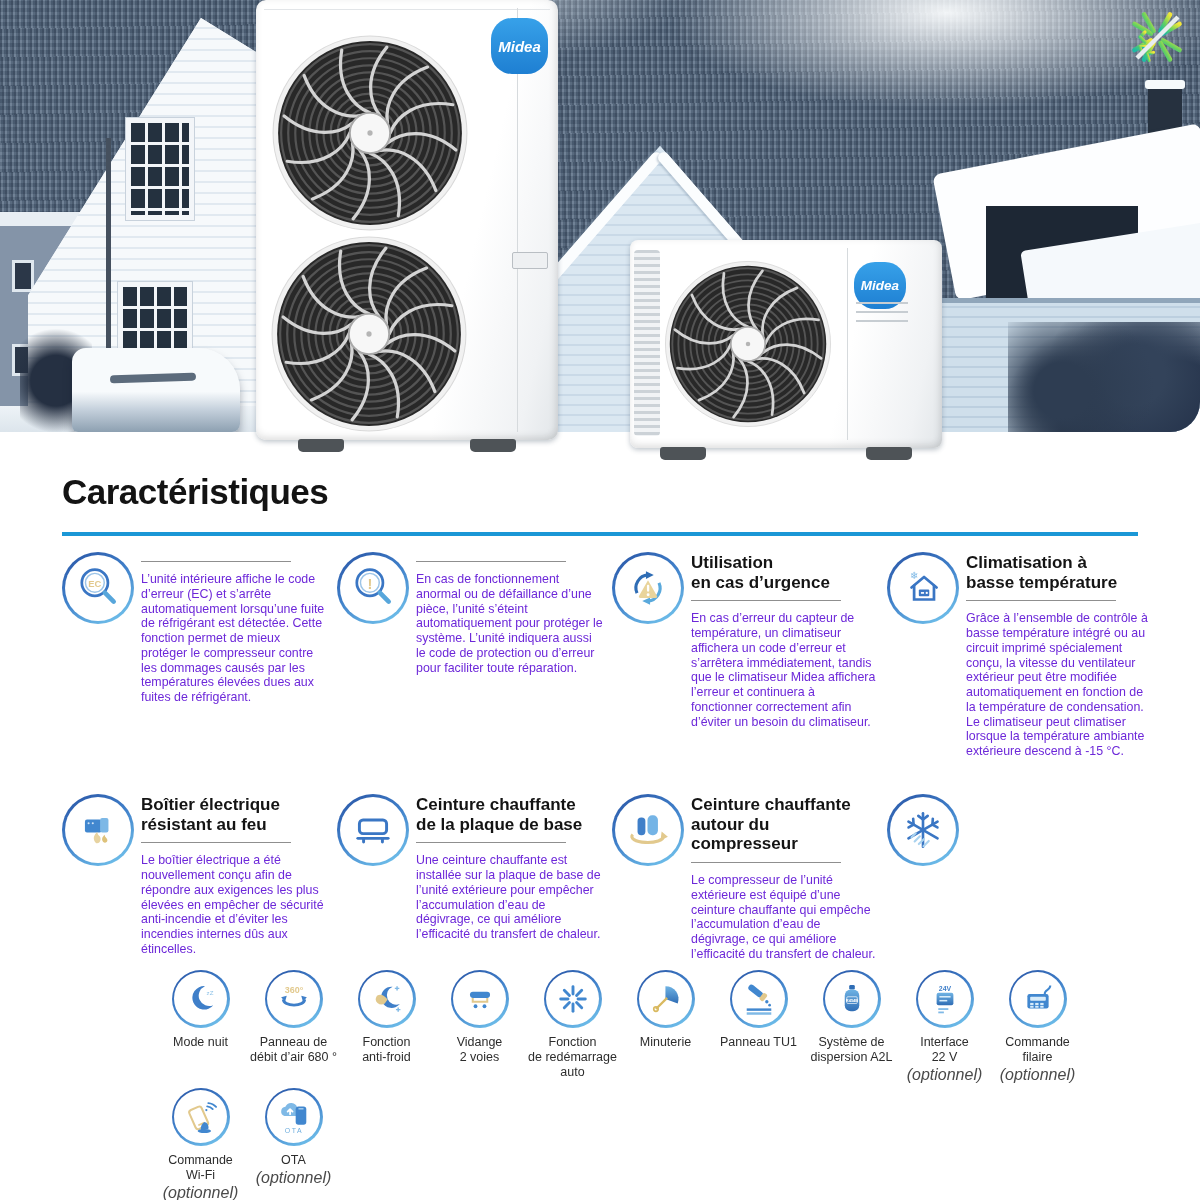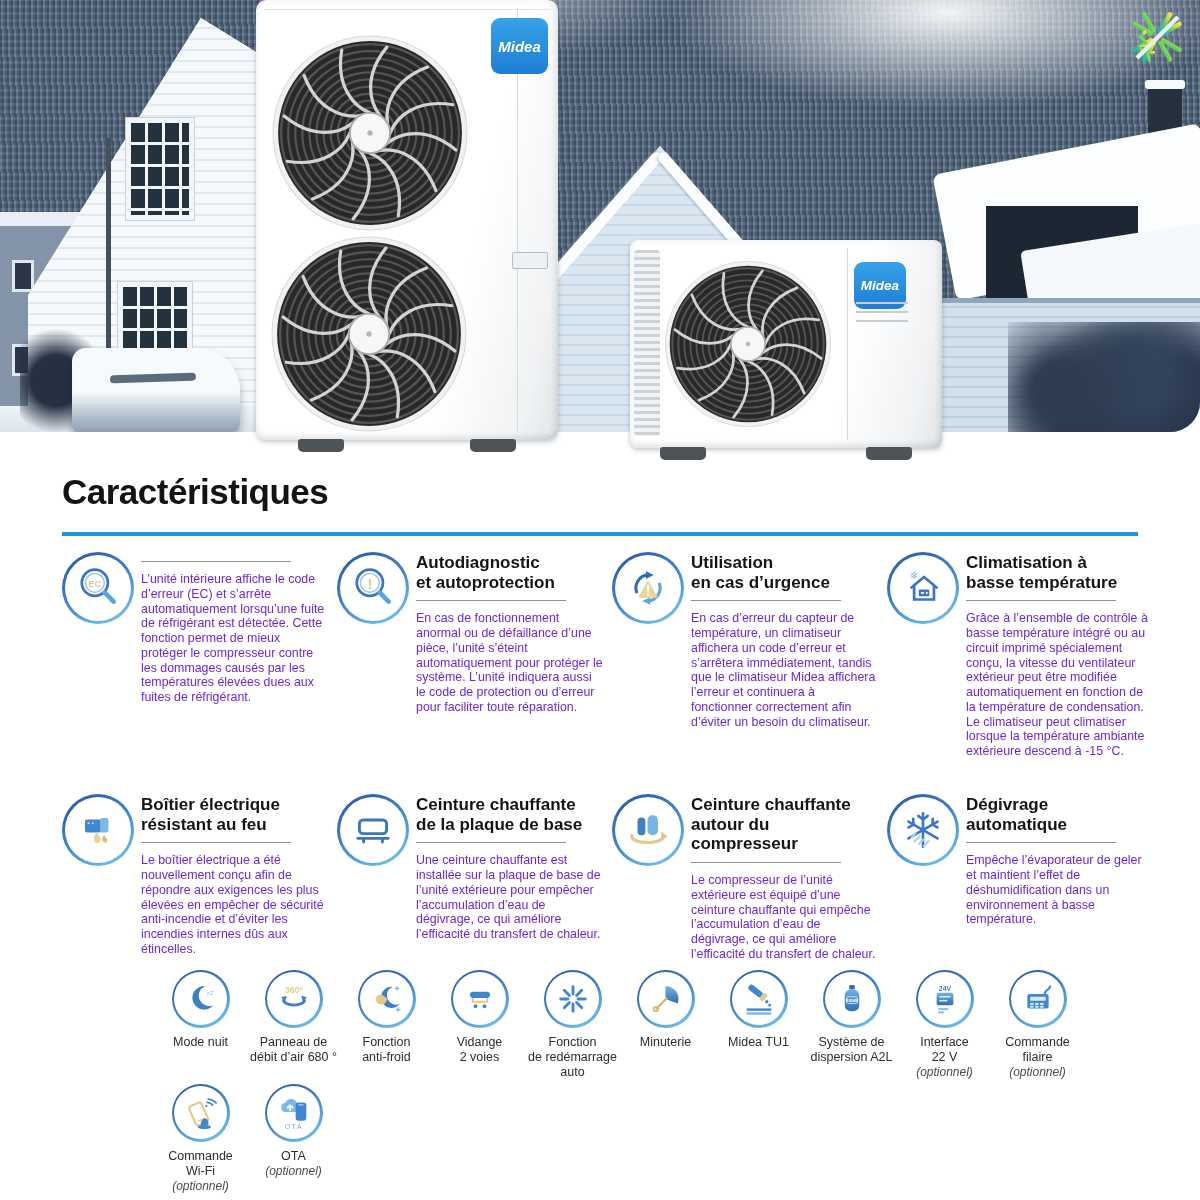--- a/index.html
+++ b/index.html
@@ -63,21 +63,21 @@
     background:linear-gradient(#eef3f7,#dce5ec);}
 
   
   .unit{position:absolute;background:linear-gradient(103deg,#ffffff 68%,#f0f2f4 90%,#e2e6e9);
     box-shadow:inset 0 -4px 7px rgba(0,0,0,.09), inset -4px 0 7px rgba(0,0,0,.05), 0 2px 5px rgba(50,70,90,.3);}
   .unit-lg{left:256px;top:0;width:302px;height:440px;border-radius:10px;}
   .unit-lg .seam{position:absolute;right:40px;top:8px;bottom:8px;width:1px;background:#d6dadd;}
   .unit-lg .topline{position:absolute;left:8px;right:8px;top:9px;height:1px;background:#e2e5e8;}
   .handle{position:absolute;right:10px;top:252px;width:34px;height:15px;background:#eef0f2;
     border:1.5px solid #b9bec3;border-radius:2px;}
-  .badge{position:absolute;background:linear-gradient(#37a1e9,#1e7fd2);border-radius:9px;color:#fff;
+  .badge{position:absolute;background:linear-gradient(#37a1e9,#1e7fd2);border-radius:21px;color:#fff;
     display:flex;align-items:center;justify-content:center;font-weight:bold;font-style:italic;}
   .badge-lg{right:10px;top:18px;width:57px;height:56px;font-size:15px;}
   .badge-sm{right:36px;top:22px;width:52px;height:47px;font-size:13.5px;}
   .fan{position:absolute;}
   .f1{left:13px;top:32px;width:202px;height:202px;}
   .f2{left:12px;top:233px;width:202px;height:202px;}
   .unit-sm{left:630px;top:240px;width:312px;height:208px;border-radius:8px;}
   .f3{left:32px;top:18px;width:172px;height:172px;}
   .slats{position:absolute;left:4px;top:10px;bottom:12px;width:26px;border-radius:4px;
     background:repeating-linear-gradient(180deg,#ccd2d7 0 3px,#f1f3f5 3px 7px);}
@@ -106,21 +106,21 @@
 
   .chips{display:flex;padding-left:92px;margin-top:8px;}
   .chips2{margin-top:4px;}
   .chip{width:93px;display:flex;flex-direction:column;align-items:center;flex:0 0 93px;}
   .cring{width:58px;height:58px;border-radius:50%;position:relative;
     background:linear-gradient(150deg,#2b58a8 5%,#3f7fc9 45%,#74c6ee 95%);}
   .cring-in{position:absolute;inset:2.5px;background:#fff;border-radius:50%;
     display:flex;align-items:center;justify-content:center;}
   .clabel{margin-top:7px;font-size:12.5px;line-height:1.2;color:#2d2d2d;text-align:center;
     width:118px;white-space:pre-line;}
-  .cnote{font-size:12px;font-style:italic;color:#4a4a4a;text-align:center;line-height:1.2;}
+  .cnote{font-size:16px;font-style:italic;color:#4a4a4a;text-align:center;line-height:1.2;}
 </style>
 </head>
 <body>
 
 <svg width="0" height="0" style="position:absolute">
   <defs>
     <linearGradient id="lgrad" x1="0" y1="1" x2="1" y2="0">
       <stop offset="0" stop-color="#1db9a5"></stop>
         <stop offset=".45" stop-color="#62cf62"></stop>
       <stop offset=".75" stop-color="#b8df47"></stop>
@@ -277,22 +277,20 @@
             <div class="ring-in">
           <svg width="46" height="46" viewBox="0 0 44 44">
             <circle cx="19" cy="17" r="12.5" fill="none" stroke="#3a76c4" stroke-width="2.6"></circle>
             <circle cx="19" cy="17" r="9" fill="none" stroke="#9cc4e8" stroke-width="1.4"></circle>
             <text x="19" y="22.5" font-size="14" font-weight="bold" fill="#e2c98d" text-anchor="middle">!</text>
             <line x1="28.5" y1="26.5" x2="37" y2="35" stroke="#57a6db" stroke-width="4.4" stroke-linecap="round"></line>
           </svg>
             </div>
           </div>
         <div class="ftext">
-          <h3>Autodiagnostic
-et autoprotection</h3>
           <div class="tline"></div>
           <p>En cas de fonctionnement anormal ou de défaillance d’une pièce, l’unité s’éteint automatiquement pour protéger le système. L’unité indiquera aussi le code de protection ou d’erreur pour faciliter toute réparation.</p>
         </div>
       </div>
       <div class="feature">
         <div class="ring">
             <div class="ring-in">
           <svg width="46" height="46" viewBox="0 0 44 44">
             <path d="M11.5,27 A12.5,12.5 0 0 1 22,9.5" fill="none" stroke="#2f6db5" stroke-width="3"></path>
             <polygon points="20,6 27.5,9.5 20,13.5" fill="#2f6db5"></polygon>
@@ -408,26 +406,20 @@
             </g>
             <g stroke="#a9d2ef" stroke-width="2" stroke-linecap="round">
               <line x1="11" y1="29" x2="15" y2="25"></line>
                   <line x1="14" y1="33" x2="19" y2="28"></line>
               <line x1="18" y1="35.5" x2="23" y2="30.5"></line>
                   <line x1="22.5" y1="37.5" x2="27.5" y2="32.5"></line>
             </g>
           </svg>
             </div>
           </div>
-        <div class="ftext">
-          <h3>Dégivrage
-automatique</h3>
-          <div class="tline"></div>
-          <p>Empêche l’évaporateur de geler et maintient l’effet de déshumidification dans un environnement à basse température.</p>
-        </div>
       </div>
     </div>
 
     <div class="chips">
       <div class="chip">
         <div class="cring">
             <div class="cring-in">
           <svg width="38" height="38" viewBox="0 0 34 34">
             <path d="M20.5,5.5 A10.5,10.5 0 1 0 28,22.5 A8.5,8.5 0 0 1 20.5,5.5 Z" fill="#3f7fc9"></path>
             <text x="22" y="13.5" font-size="5.5" fill="#8fc3e8">zZ</text>
@@ -519,21 +511,21 @@
               <rect x="6" y="8" width="15" height="5.5" rx="2.75" fill="#4187cf"></rect>
               <rect x="20" y="7" width="4.5" height="7.5" rx="1.8" fill="#e2c98d"></rect>
             </g>
             <circle cx="24" cy="19.5" r="1.5" fill="#4187cf"></circle>
                 <circle cx="26.5" cy="22.5" r="1.2" fill="#4187cf"></circle>
             <line x1="6" y1="26.5" x2="28" y2="26.5" stroke="#4187cf" stroke-width="2.2"></line>
             <line x1="6" y1="30" x2="28" y2="30" stroke="#7fb9e6" stroke-width="2.2"></line>
           </svg>
             </div>
           </div>
-        <div class="clabel">Midea TU1</div>
+        <div class="clabel">Panneau TU1</div>
       </div>
       <div class="chip">
         <div class="cring">
             <div class="cring-in">
           <svg width="38" height="38" viewBox="0 0 34 34">
             <rect x="14.5" y="4.5" width="5" height="4" rx="1.2" fill="#2f6db5"></rect>
             <rect x="10.5" y="8.5" width="13" height="19.5" rx="5.5" fill="url(#bluegrad)"></rect>
             <rect x="12.3" y="15" width="9.4" height="6" rx="1" fill="none" stroke="#fff" stroke-width=".6"></rect>
             <text x="17" y="19.4" text-anchor="middle" font-size="3.6" font-weight="bold" fill="#fff">R454B</text>
           </svg>

